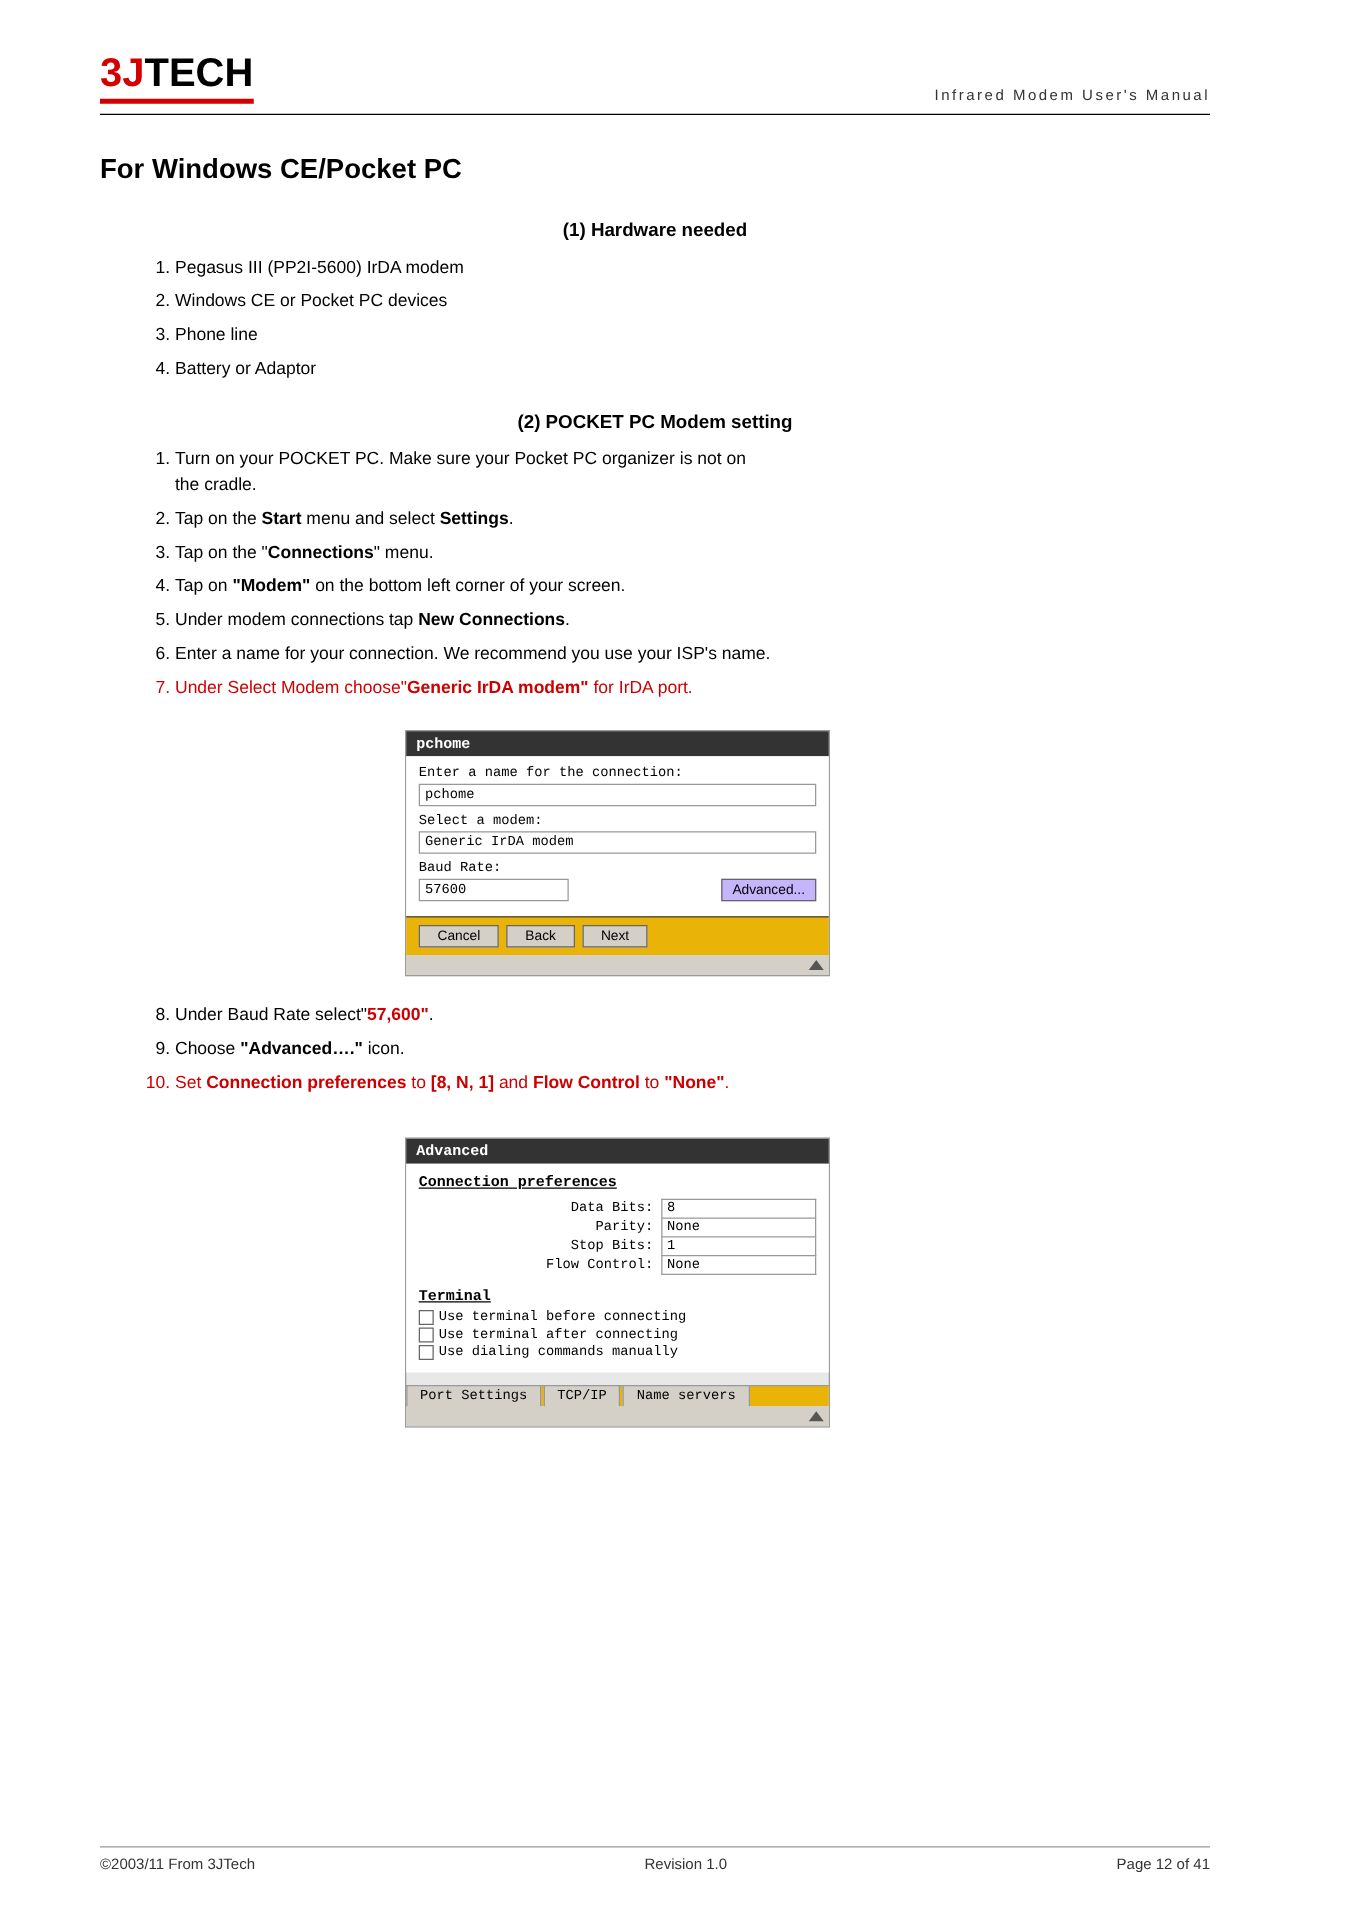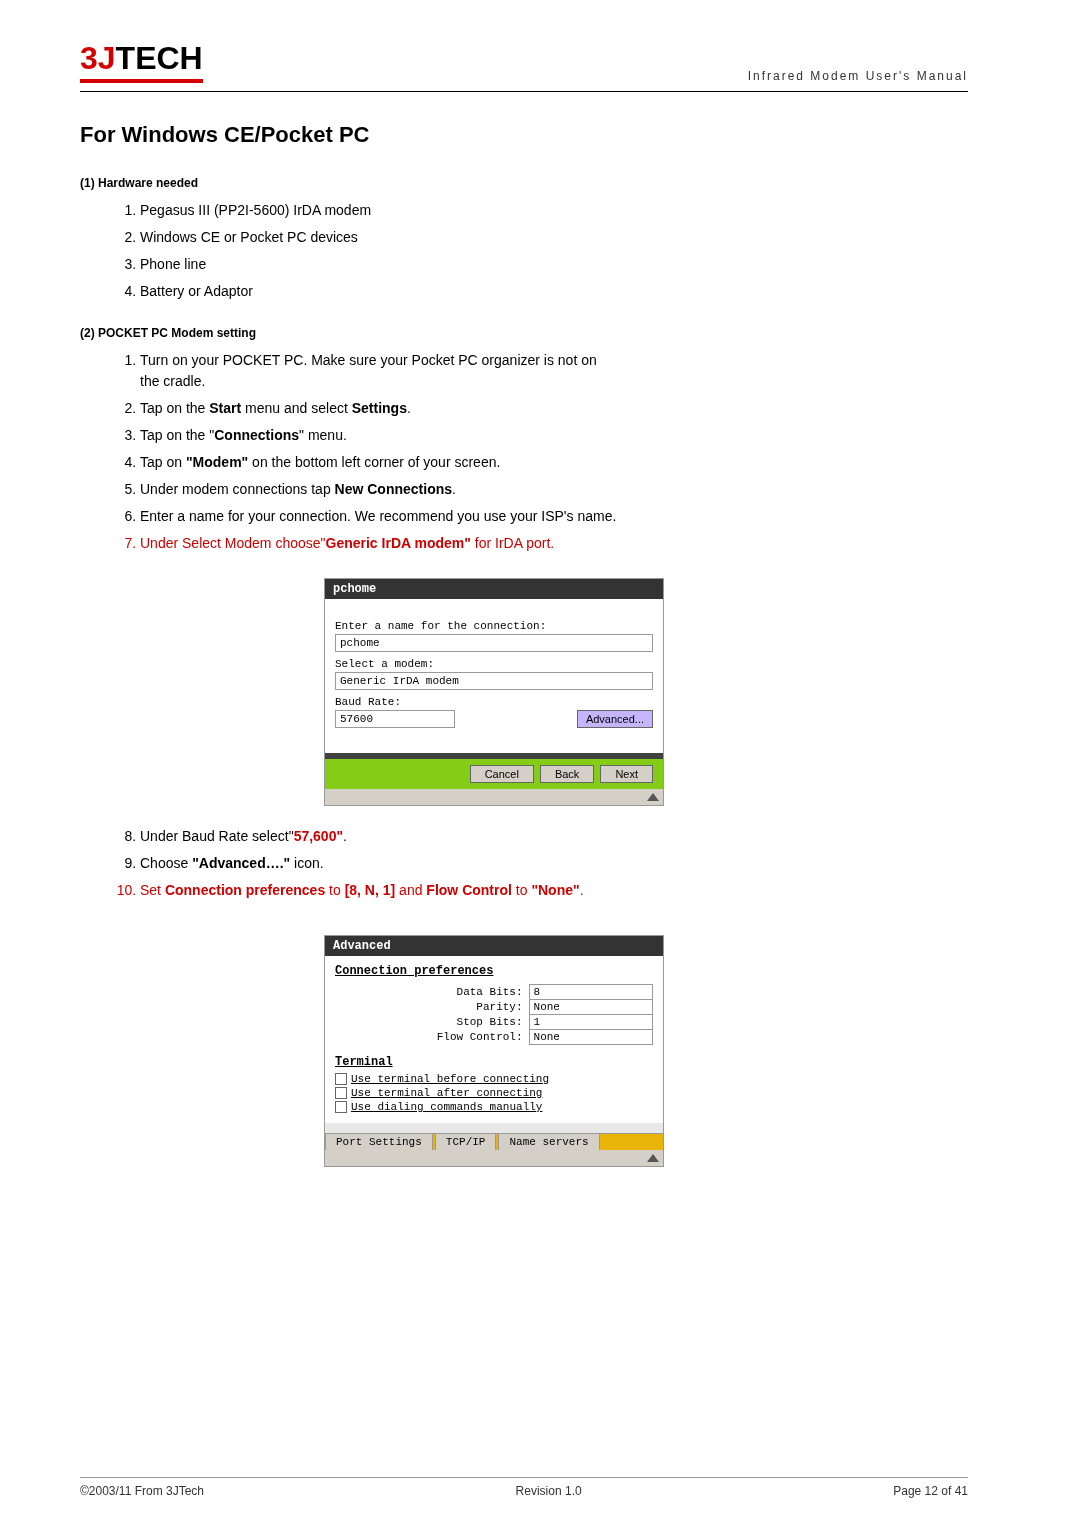--- a/index.html
+++ b/index.html
@@ -37,23 +37,24 @@
 
     
     .page-title {
       font-size: 22px;
       font-weight: bold;
       margin-bottom: 28px;
     }
 
     
     .section-heading {
-      font-size: 12px;
+      font-size: 15px;
       font-weight: bold;
       margin-bottom: 10px;
+      text-align: center;
     }
 
     
     ol.main-list {
       margin-left: 60px;
       margin-bottom: 24px;
     }
     ol.main-list li {
       margin-bottom: 6px;
       line-height: 1.5;
@@ -76,21 +77,21 @@
     }
     .dialog-titlebar {
       background: #333;
       color: #fff;
       padding: 3px 8px;
       font-size: 12px;
       font-weight: bold;
     }
     .dialog-body {
       background: #fff;
-      padding: 21px 10px;
+      padding: 8px 10px;
     }
     .dialog-body label {
       display: block;
       font-size: 11px;
       margin-bottom: 2px;
       color: #000;
     }
     .dialog-input {
       width: 100%;
       border: 1px solid #999;
@@ -115,25 +116,25 @@
     .dialog-advanced-btn {
       margin-left: auto;
       border: 1px solid #666;
       background: #c4b5fd;
       padding: 2px 8px;
       font-size: 11px;
       cursor: pointer;
     }
     .dialog-buttons {
       display: flex;
-      justify-content: flex-end;
+      justify-content: flex-start;
       gap: 6px;
       padding: 6px 10px 6px 10px;
-      background: #84cc16;
-      border-top: 6px solid #404040;
+      background: #eab308;
+      border-top: 1px solid #404040;
     }
     .dialog-btn {
       border: 1px solid #666;
       background: #d4d0c8;
       padding: 2px 14px;
       font-size: 11px;
       cursor: pointer;
     }
     .dialog-footer {
       background: #d4d0c8;
@@ -202,21 +203,20 @@
       font-size: 12px;
       margin-bottom: 4px;
       text-decoration: underline;
     }
     .adv-checkbox-row {
       display: flex;
       align-items: flex-end;
       gap: 4px;
       font-size: 11px;
       margin-bottom: 2px;
-      text-decoration: underline;
     }
     .adv-checkbox {
       width: 12px;
       height: 12px;
       border: 1px solid #666;
       background: #fff;
       display: inline-block;
     }
     .adv-tabs {
       display: flex;

